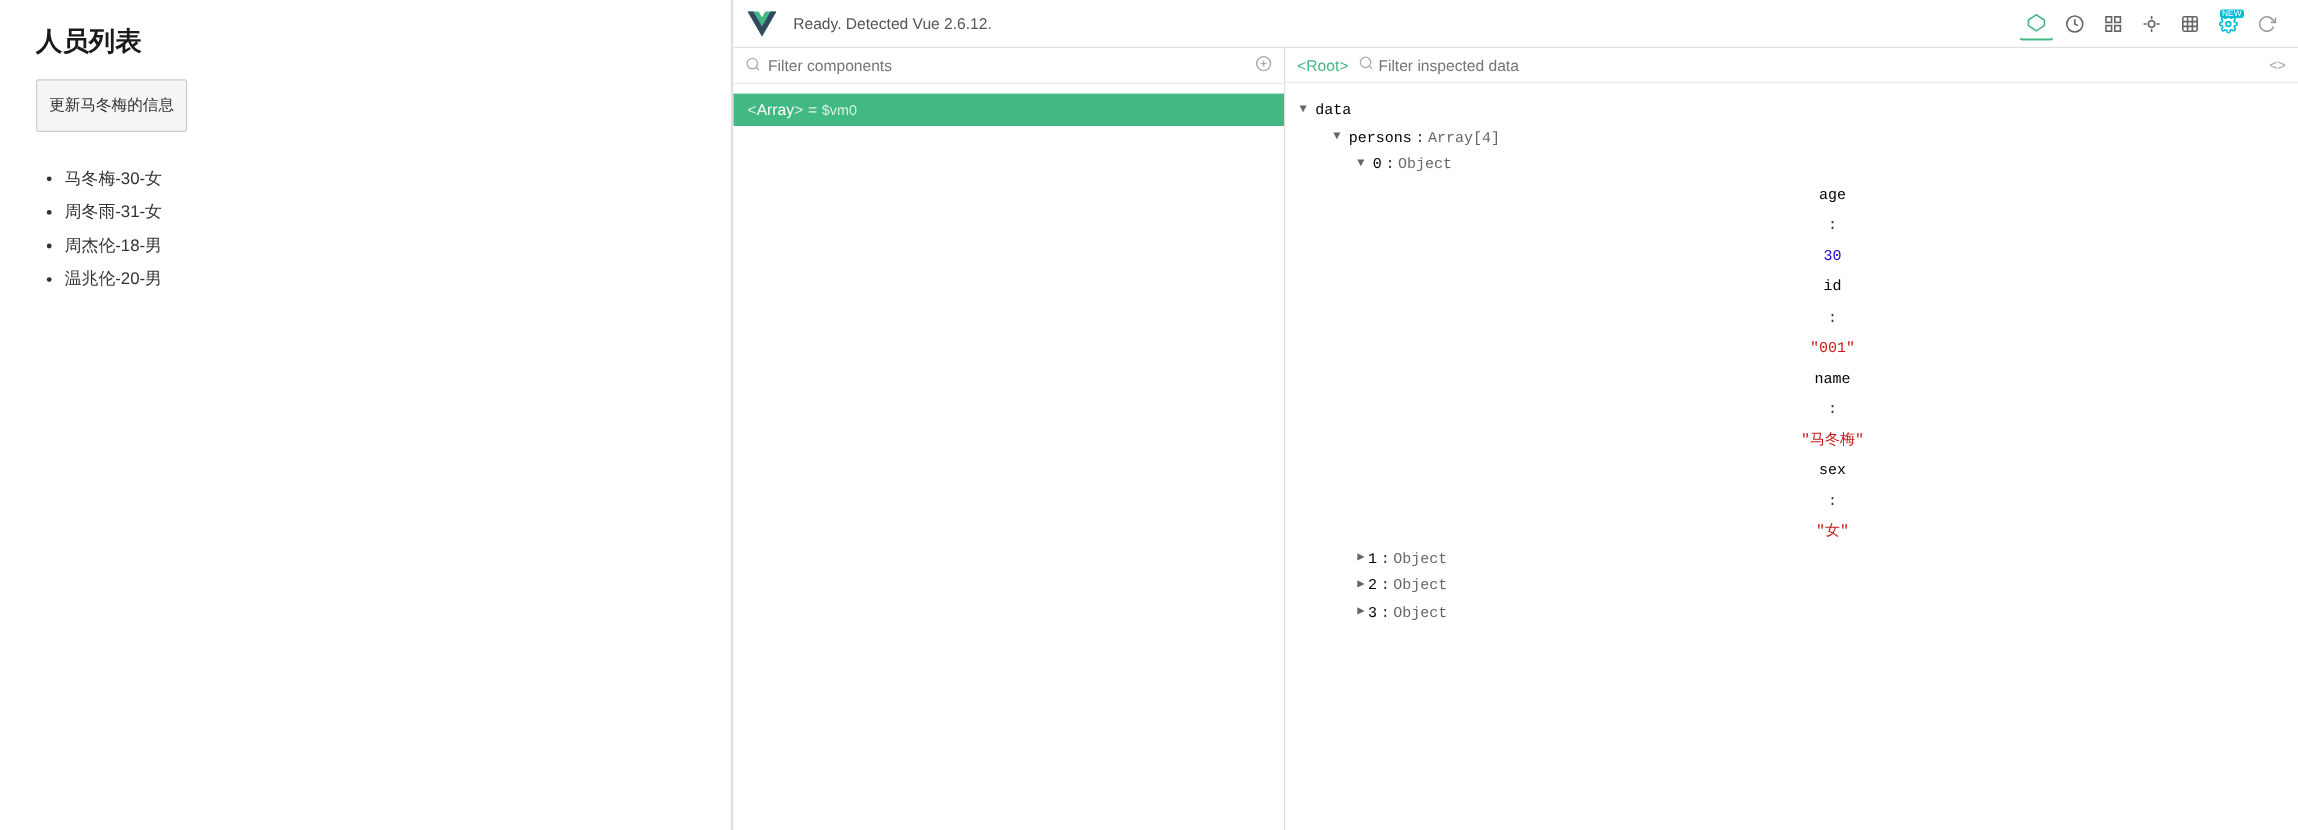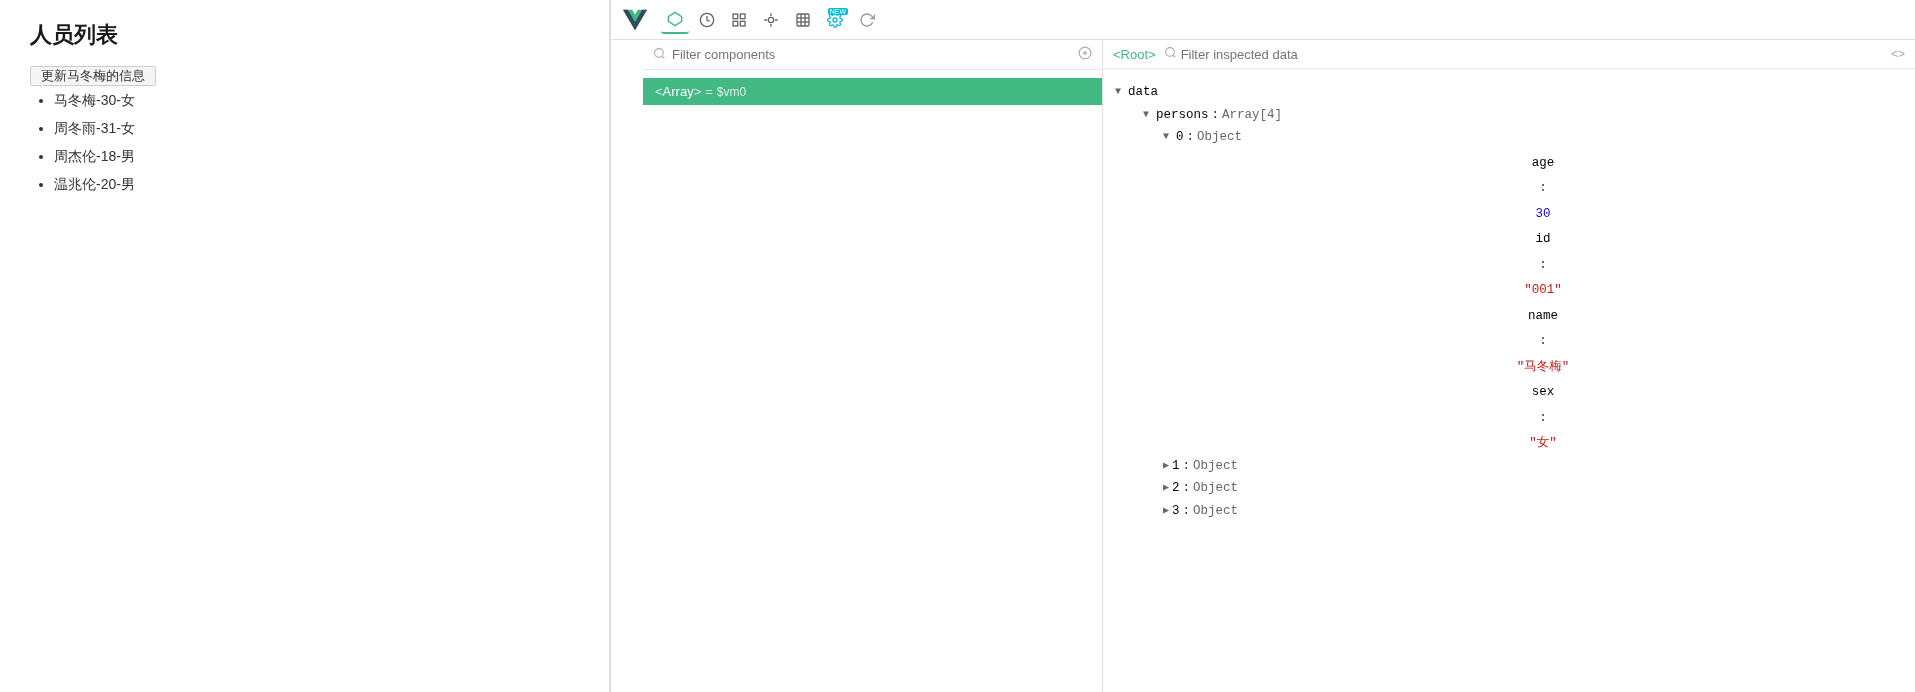--- a/index.html
+++ b/index.html
@@ -24,25 +24,25 @@
     .app-title {
       font-size: 22px;
       font-weight: bold;
       color: #1a1a1a;
       margin-bottom: 16px;
     }
 
     .update-btn {
       border: 1px solid #ccc;
       background: #f5f5f5;
-      padding: 0 10px;
+      padding: 12px 10px;
       font-size: 13px;
       cursor: pointer;
       border-radius: 2px;
-      margin-bottom: 0;
+      margin-bottom: 24px;
       color: #333;
       font-family: Liberation Mono, monospace;
     }
 
     .person-list {
       list-style: disc;
       padding-left: 24px;
       line-height: 2;
     }
 
@@ -123,21 +123,20 @@
 
     .dev-icon-refresh {
       color: #999;
     }
 
     
     .devtools-body {
       display: flex;
       flex: 1;
       overflow: hidden;
-      margin-left: 32px;
     }
 
     
     .component-panel {
       width: 460px;
       min-width: 460px;
       border-right: 1px solid #e0e0e0;
       display: flex;
       flex-direction: column;
     }
@@ -357,20 +356,21 @@
 
 <div class="devtools-panel">
 
   <div class="devtools-topbar">
 
     <svg class="vue-logo" viewBox="0 0 256 221" xmlns="http://www.w3.org/2000/svg">
       <path fill="#41B883" d="M204.8 0H256L128 220.8 0 0h97.92L128 51.2 157.44 0h47.36z"></path>
       <path fill="#35495E" d="M0 0l128 220.8L256 0h-51.2L128 132.48 50.56 0H0z"></path>
     </svg>
 
+    <span class="devtools-status">Ready. Detected Vue 2.6.12.</span>
 
     <div class="devtools-icons">
 
       <button class="dev-icon-btn active" title="Components">
         <svg width="16" height="16" viewBox="0 0 24 24" fill="none" stroke="#42b883" stroke-width="2">
           <polygon points="12,2 22,8.5 22,15.5 12,22 2,15.5 2,8.5"></polygon>
         </svg>
       </button>
 
       <button class="dev-icon-btn" title="Timeline">

